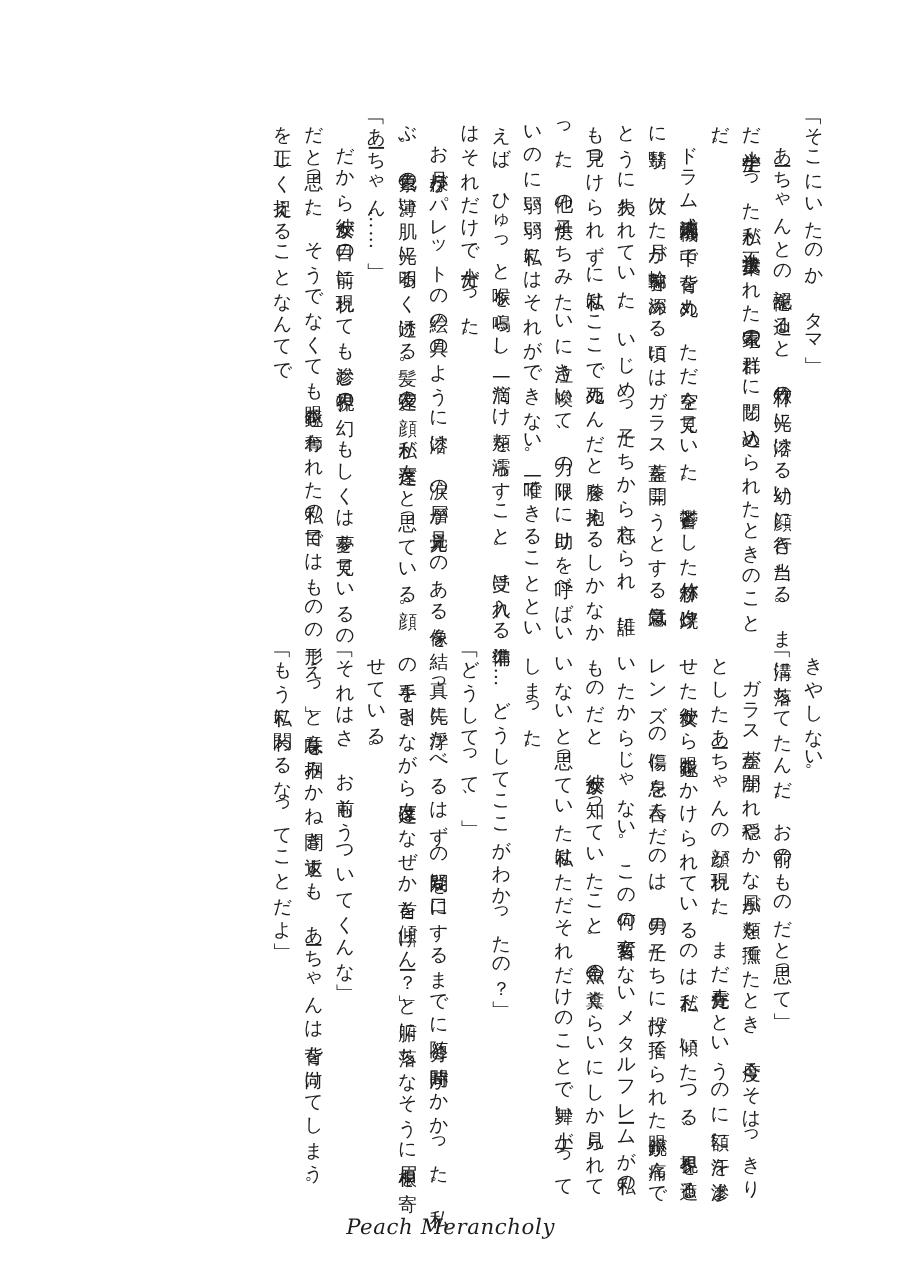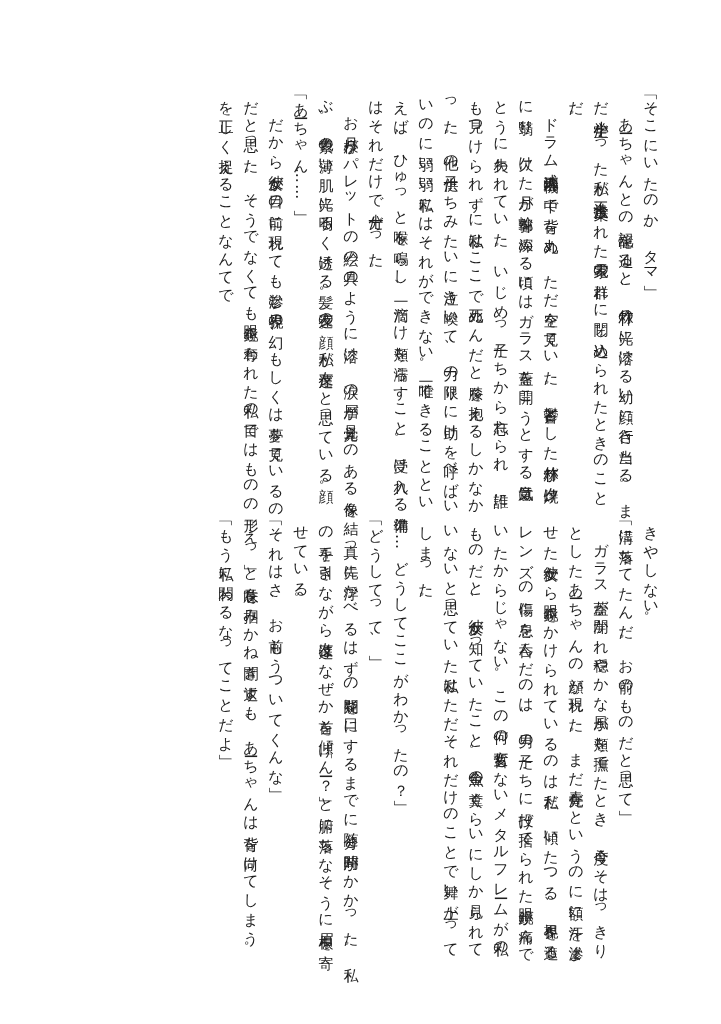--- a/index.html
+++ b/index.html
@@ -76,14 +76,15 @@
     <p>「溝に落ちてたんだ。お前のものだと思って」</p>
     <p>　ガラス蓋が開かれ穏やかな風が頬を撫でたとき、今度こそはっきりとしたあーちゃんの顔が現れた。まだ春先だというのに額に汗を滲ませた彼女から眼鏡をかけられているのは私だ。傾いたつる、視界を遮るレンズの傷に息を呑んだのは、男の子たちに投げ捨てられた眼鏡が痛んでいたからじゃない。この何の変哲もないメタルフレームが私のものだと、彼女が知っていたこと。金魚の糞くらいにしか見られていないと思っていた私はただそれだけのことで舞い上がってしまった。</p>
     <p>「……どうしてここがわかったの？」</p>
     <p>「どうしてって、」</p>
     <p>　真っ先に浮かべるはずの疑問を口にするまでに随分と時間がかかった。私の手を引きながら友達はなぜか首を傾げ「んー？」と腑に落ちなそうに眉根を寄せている。</p>
     <p>「それはさ、お前もうついてくんな」</p>
     <p>「えっ」と意味を掴みかね聞き返すも、あーちゃんは背を向けてしまう。</p>
     <p>「もう私に関わるなってことだよ」</p>
   </div>
 
+  <div class="footer">Peach Merancholy</div>
 
 </div>
 
 </body></html>

